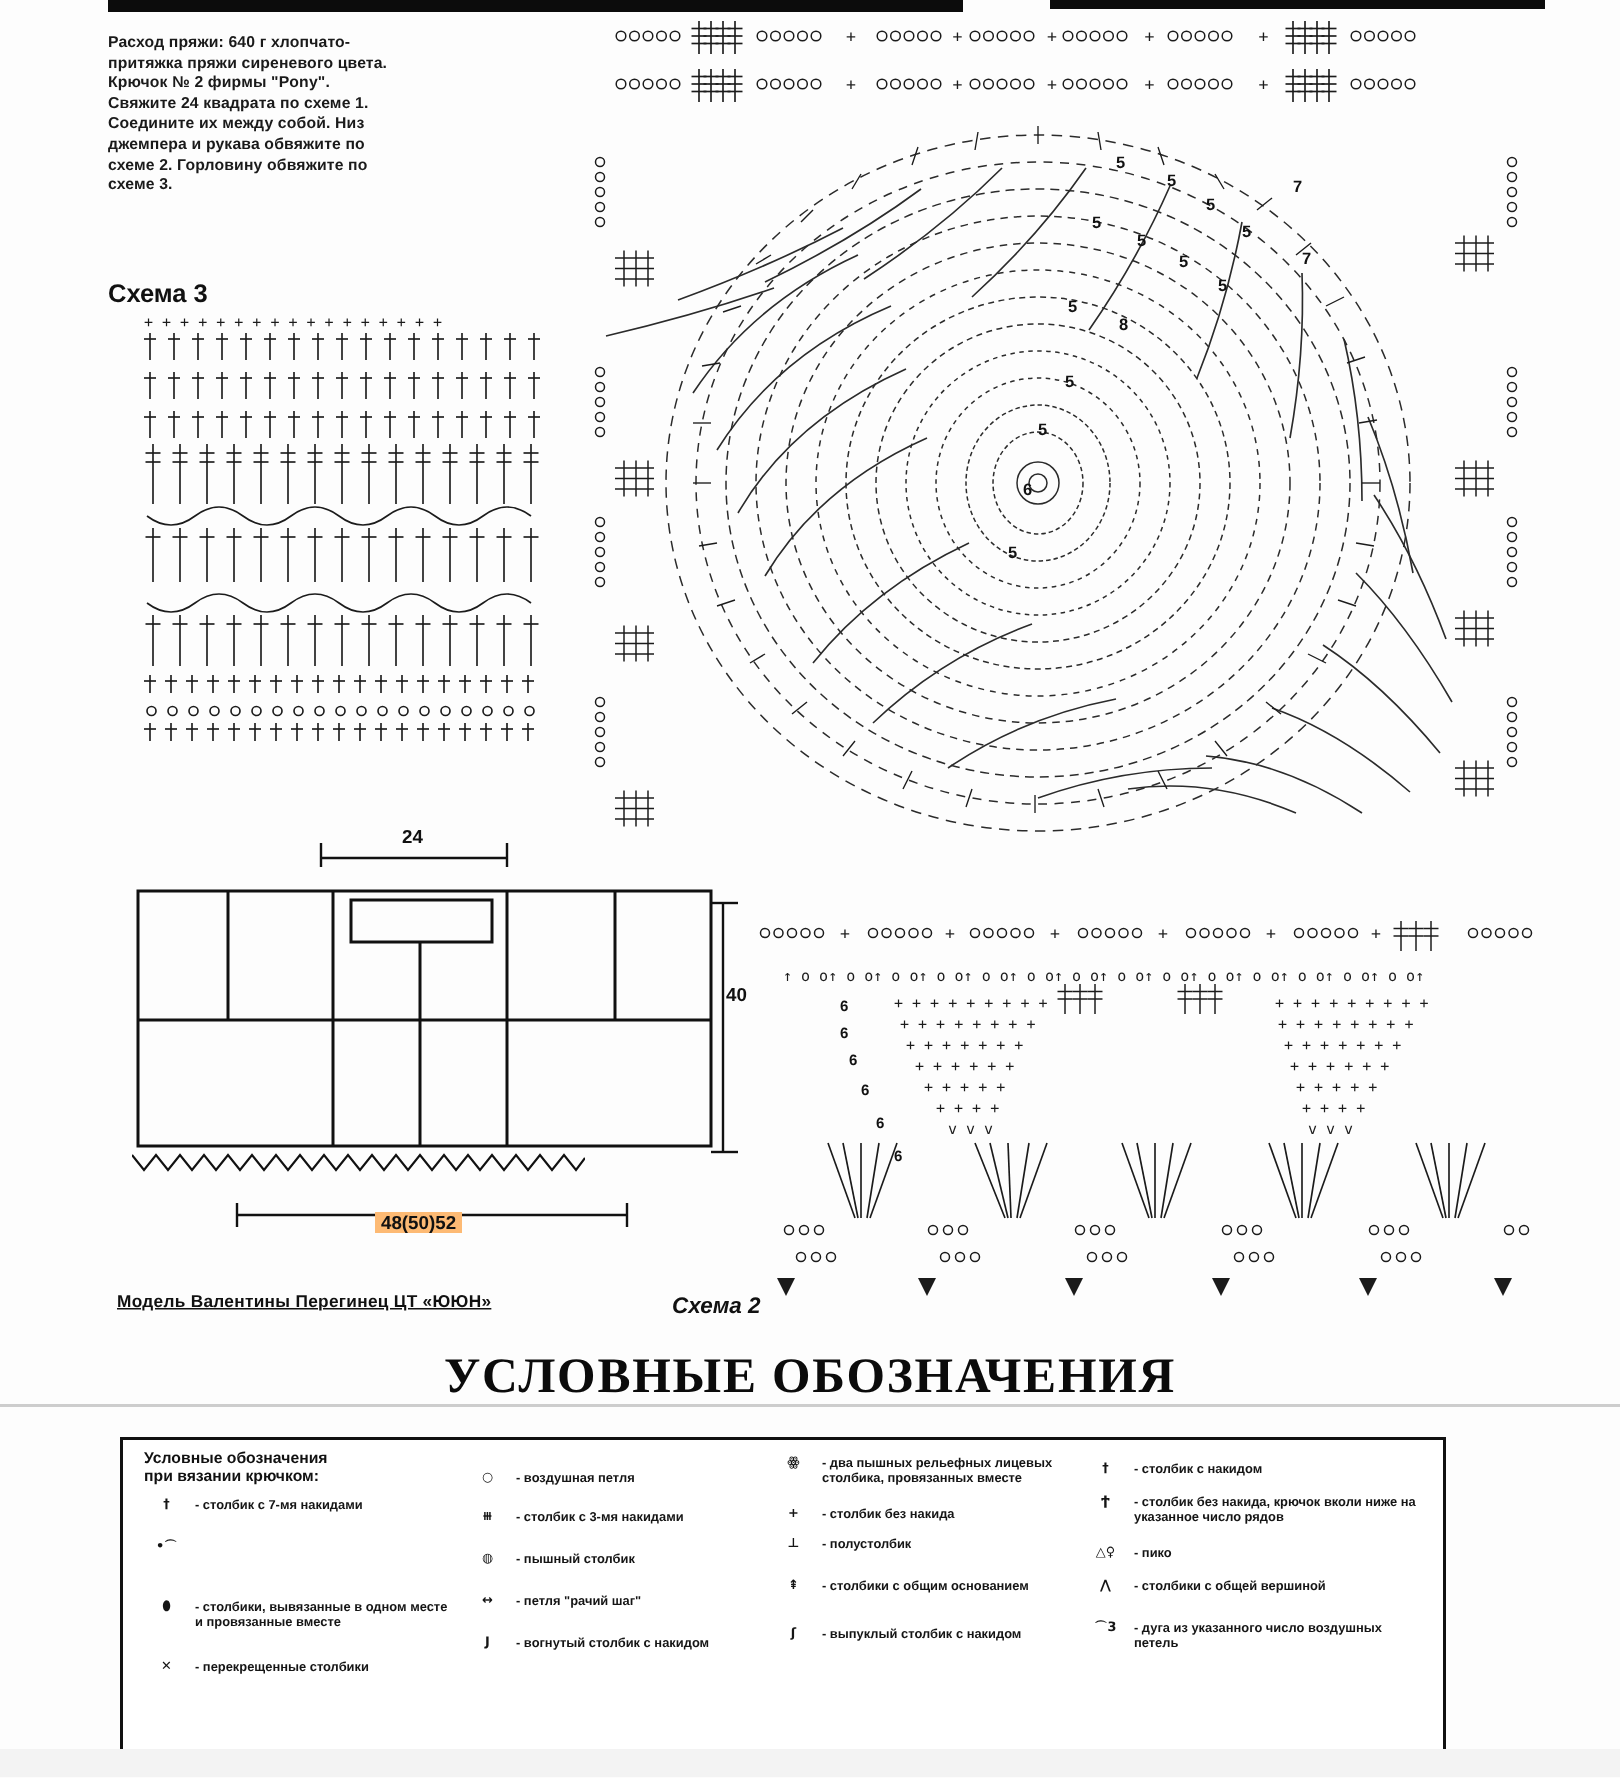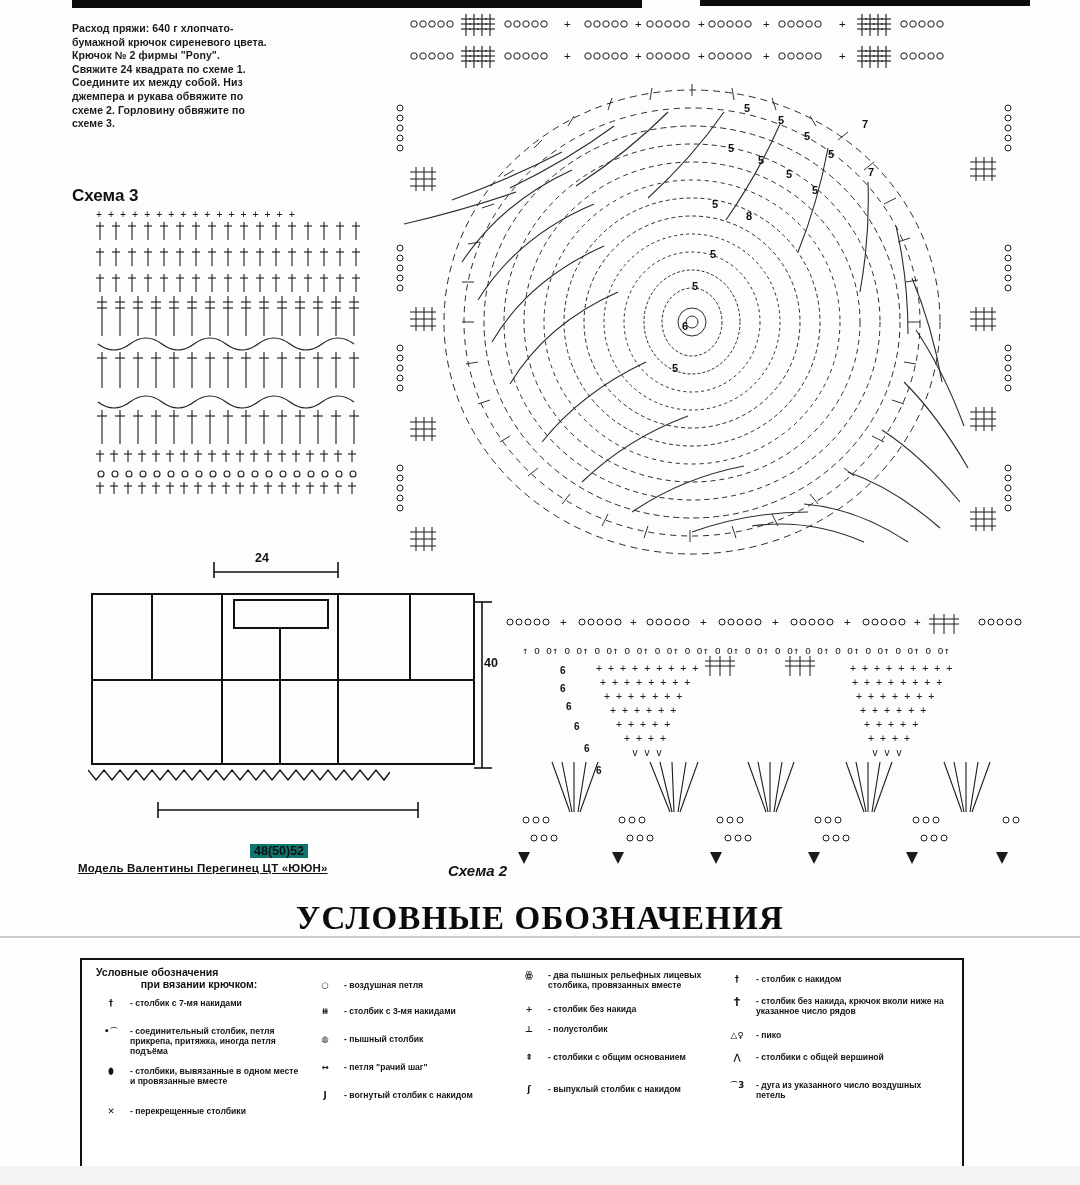--- a/index.html
+++ b/index.html
@@ -51,21 +51,21 @@
 </head>
 <body>
 
 <div class="page">
 
   <div class="topbar-left"></div>
   <div class="topbar-right"></div>
 
   <div class="intro">
     <p>Расход пряжи: 640 г хлопчато-</p>
-    <p>бумажной крючок сиреневого цвета.</p>
+    <p>притяжка пряжи сиреневого цвета.</p>
     <p>Крючок № 2 фирмы "Pony".</p>
     <p>Свяжите 24 квадрата по схеме 1.</p>
     <p>Соедините их между собой. Низ</p>
     <p>джемпера и рукава обвяжите по</p>
     <p>схеме 2. Горловину обвяжите по</p>
     <p>схеме 3.</p>
   </div>
 
   <div class="label-s3">Схема 3</div>
   <div class="label-s2">Схема 2</div>
@@ -431,21 +431,21 @@
     </g>
   </svg>
 
   <svg style="position:absolute;left:208px;top:552px;width:136px;height:30px;">
     <g stroke="#111" stroke-width="1.6" fill="none">
       <line x1="6" y1="26" x2="6" y2="10"></line>
         <line x1="130" y1="26" x2="130" y2="10"></line>
       <line x1="6" y1="20" x2="130" y2="20"></line>
     </g>
   </svg>
-  <div class="dimtxt" style="left:255px;top:551px;">24</div>
+  <div class="dimtxt" style="left:268px;top:551px;">24</div>
 
   <svg style="position:absolute;left:468px;top:598px;width:30px;height:178px;">
     <g stroke="#111" stroke-width="1.6" fill="none">
       <line x1="14" y1="4" x2="14" y2="170"></line>
       <line x1="6" y1="4" x2="24" y2="4"></line>
         <line x1="6" y1="170" x2="24" y2="170"></line>
     </g>
   </svg>
   <div class="dimtxt" style="left:484px;top:656px;">40</div>
 
@@ -453,21 +453,21 @@
     <polyline points="0,2 8,12 16,2 24,12 32,2 40,12 48,2 56,12 64,2 72,12 80,2 88,12 96,2 104,12 112,2 120,12 128,2 136,12 144,2 152,12 160,2 168,12 176,2 184,12 192,2 200,12 208,2 216,12 224,2 232,12 240,2 248,12 256,2 264,12 272,2 280,12 288,2 296,12 302,4" fill="none" stroke="#111" stroke-width="1.4"></polyline>
   </svg>
 
   <svg style="position:absolute;left:152px;top:798px;width:272px;height:24px;">
     <g stroke="#111" stroke-width="1.6" fill="none">
       <line x1="6" y1="4" x2="6" y2="20"></line>
         <line x1="266" y1="4" x2="266" y2="20"></line>
       <line x1="6" y1="12" x2="266" y2="12"></line>
     </g>
   </svg>
-  <div class="dimtxt" style="left:250px;top:808px;background:#0f766e;padding:0 4px;margin-top:36px;">48(50)52</div>
+  <div class="dimtxt" style="left:250px;top:808px;background:#fdba74;padding:0 4px;">48(50)52</div>
 
   <svg class="motif" viewBox="0 0 640 620">
     <defs>
       <g id="tr3">
         <line x1="0" y1="0" x2="0" y2="22" stroke="#1b1b1b" stroke-width="1.1"></line>
         <line x1="-5" y1="5" x2="5" y2="5" stroke="#1b1b1b" stroke-width="1.1"></line>
         <line x1="-5" y1="10" x2="5" y2="10" stroke="#1b1b1b" stroke-width="1.1"></line>
         <line x1="-5" y1="15" x2="5" y2="15" stroke="#1b1b1b" stroke-width="1.1"></line>
       </g>
     </defs>
@@ -978,29 +978,28 @@
     </g>
   </svg>
 
   <div class="legend-title">УСЛОВНЫЕ ОБОЗНАЧЕНИЯ</div>
   <div class="legend-rule"></div>
 
   <div class="legend">
 
     <div class="col" style="left:14px;width:206px;">
       <div class="hdr">Условные обозначения</div>
-      <div class="hdr" style="margin-bottom:8px;text-align:center;">при вязании крючком:</div>
+      <div class="hdr" style="margin-bottom:8px;">при вязании крючком:</div>
 
       <div class="item" style="min-height:22px;margin-bottom:6px;">
         <span class="sym">†</span>
         <span class="txt">- столбик с 7-мя накидами</span>
       </div>
       <div class="item" style="min-height:34px;margin-bottom:6px;">
         <span class="sym">•⌒</span>
-        <span class="txt">- соединительный столбик, петля прикрепа, притяжка, иногда петля подъёма</span>
       </div>
       <div class="item" style="min-height:34px;margin-bottom:6px;">
         <span class="sym">⬮</span>
         <span class="txt">- столбики, вывязанные в одном месте и провязанные вместе</span>
       </div>
       <div class="item" style="min-height:20px;">
         <span class="sym">✕</span>
         <span class="txt">- перекрещенные столбики</span>
       </div>
     </div>

